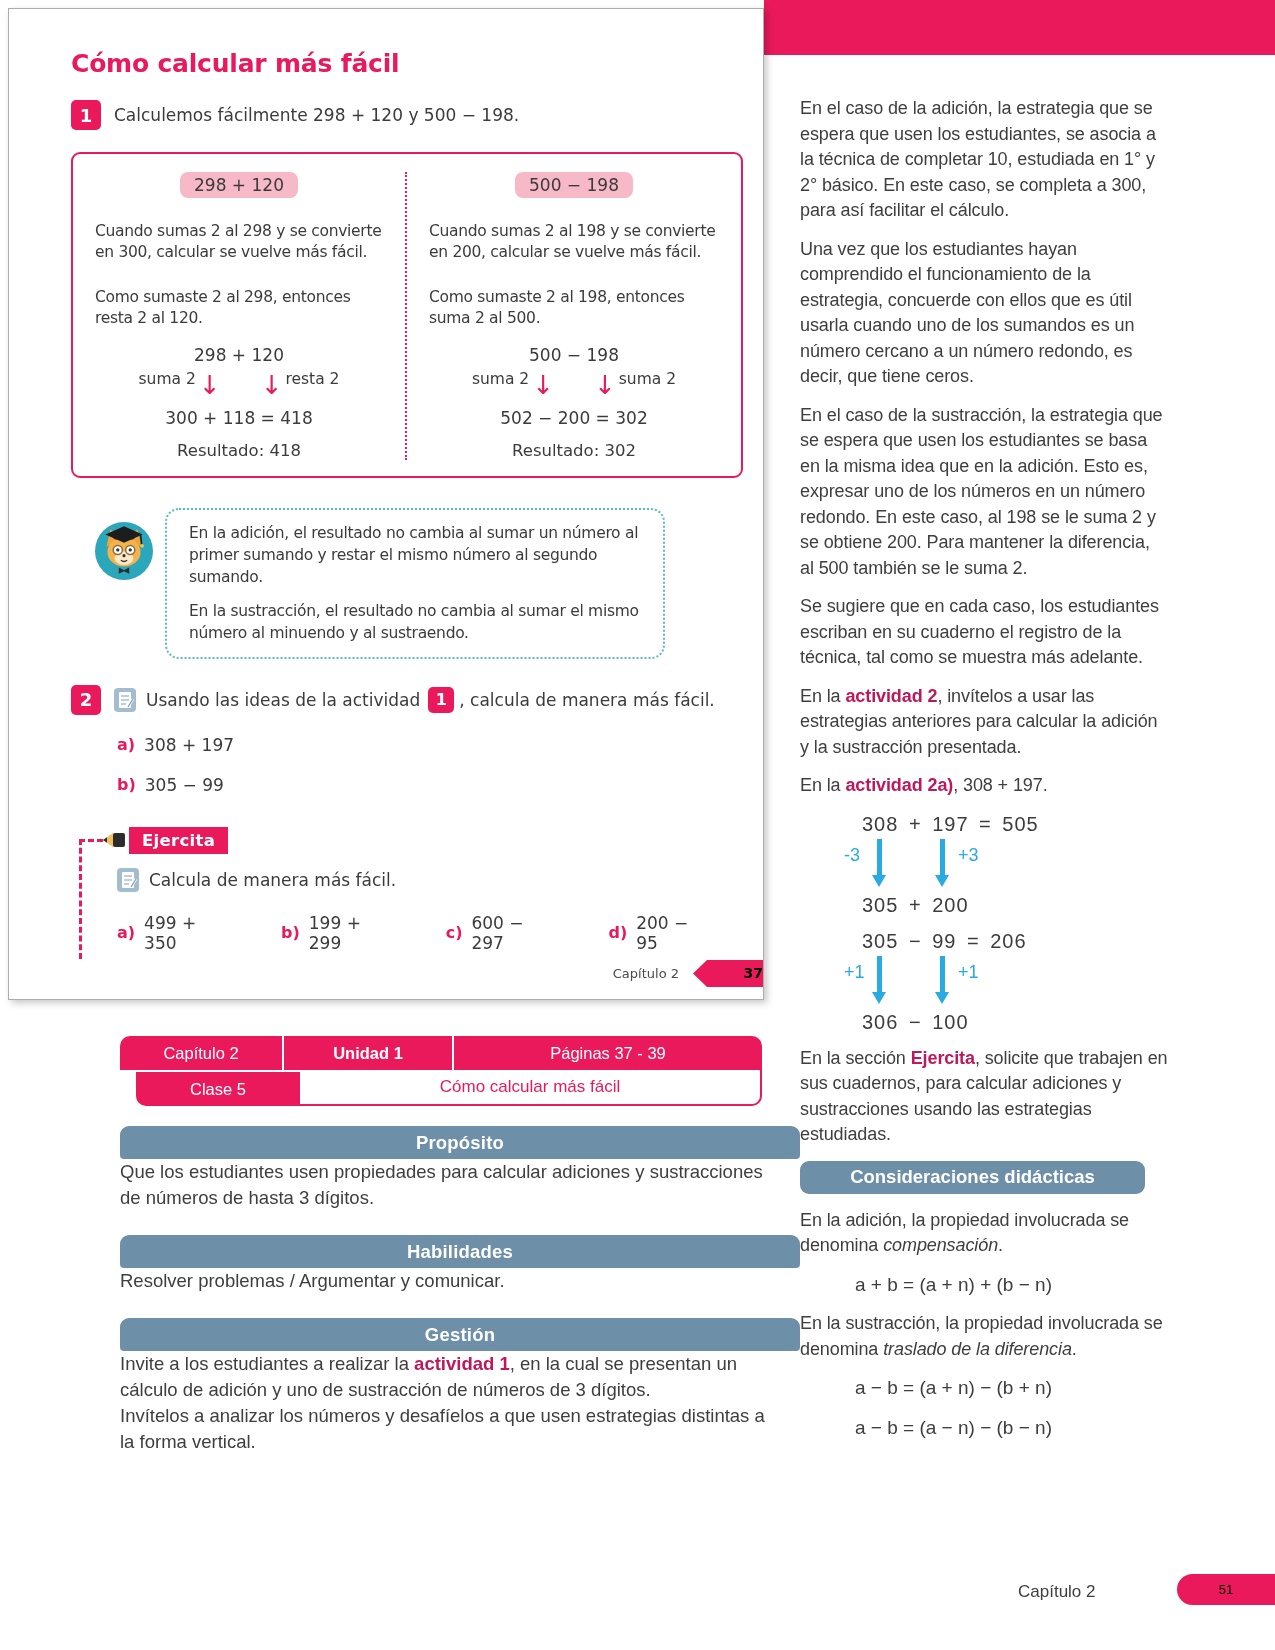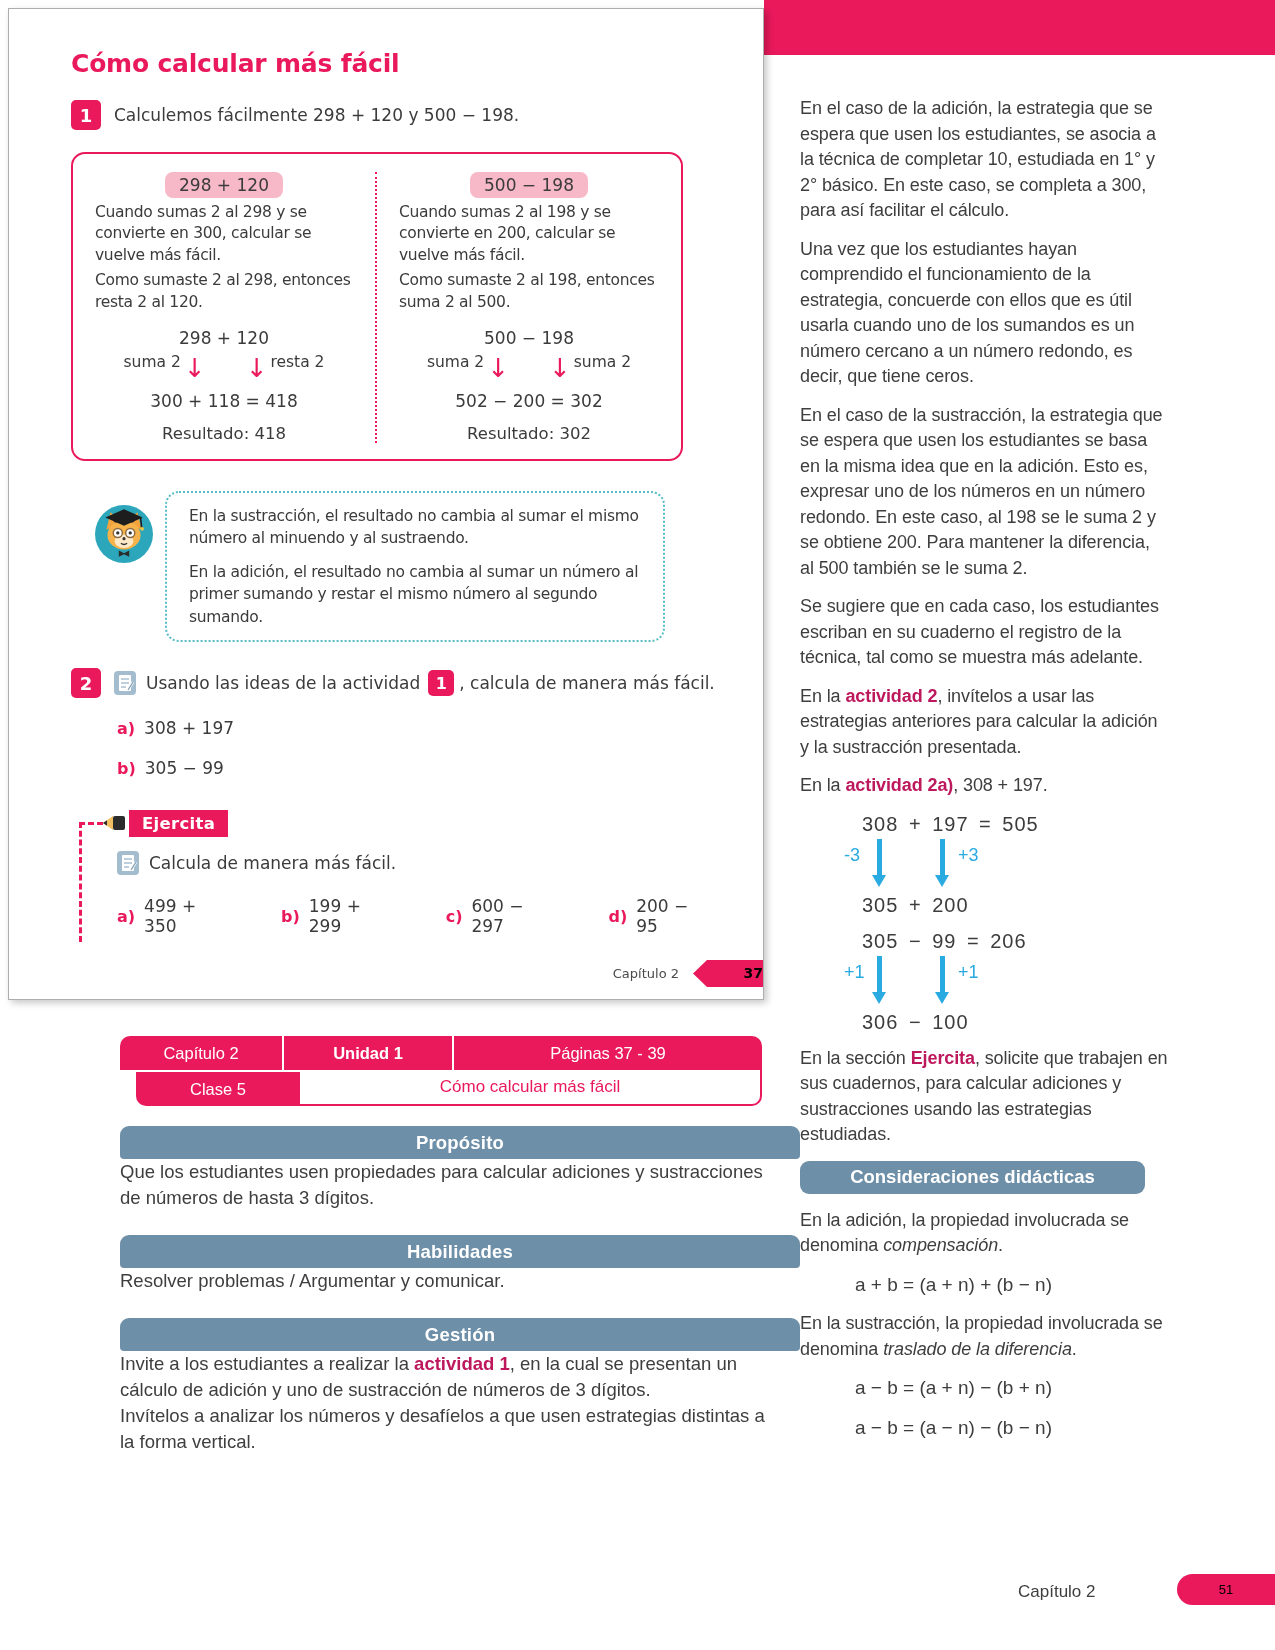--- a/index.html
+++ b/index.html
@@ -28,28 +28,28 @@
   .act-row{margin:22px 0 0 62px;display:flex;align-items:center;font-size:17px;}
   .badge{
     min-width:30px;height:30px;padding:0 4px;background:var(--pink);color:#fff;
     font-weight:bold;font-size:18px;display:inline-flex;align-items:center;justify-content:center;
     border-radius:5px;margin-right:13px;flex:none;
   }
   .badge-sm{min-width:26px;height:26px;font-size:16px;margin:0 5px 0 8px;}
   .nb-icon{margin-right:10px;flex:none;display:inline-flex;}
   
   .ex-box{
-    margin:22px 0 0 62px;width:612px;border:2px solid var(--pink);border-radius:14px;
+    margin:22px 0 0 62px;width:672px;border:2px solid var(--pink);border-radius:9px;
     display:flex;padding:18px 0 16px 0;
   }
   .ex-col{width:50%;padding:0 22px;}
   .ex-left{border-right:2px dotted var(--pink);}
   .chip-wrap{text-align:center;}
   .chip{background:var(--pink-light);border-radius:8px;padding:3px 14px;font-size:17px;display:inline-block;}
-  .ex-p{margin-top:4px;font-size:15.5px;line-height:1.38;letter-spacing:-0.3px;}
+  .ex-p{margin-top:23px;font-size:15.5px;line-height:1.38;letter-spacing:-0.3px;}
   .ex-expr{text-align:center;margin-top:15px;font-size:17px;}
   .arrow-row{display:flex;justify-content:center;align-items:flex-start;margin-top:5px;font-size:15.5px;height:38px;}
   .pink-arrow{color:var(--pink);font-size:26px;line-height:1;position:relative;top:2px;margin:0 3px;}
   .arrow-gap{display:inline-block;width:34px;}
   .ex-comp{text-align:center;font-size:17px;}
   .ex-result{text-align:center;margin-top:13px;font-size:16.5px;}
   
   .note-row{margin:30px 0 0 86px;display:flex;align-items:flex-start;}
   .mascot{width:58px;height:58px;flex:none;margin-top:14px;}
   .note-box{
@@ -197,22 +197,22 @@
         <circle cx="22" cy="27" r="4.4" fill="#fff" stroke="#8C6A3F" stroke-width="1.4"></circle>
         <circle cx="34" cy="27" r="4.4" fill="#fff" stroke="#8C6A3F" stroke-width="1.4"></circle>
         <circle cx="22" cy="27" r="1.6" fill="#333"></circle>
         <circle cx="34" cy="27" r="1.6" fill="#333"></circle>
         <circle cx="28" cy="32.5" r="1.5" fill="#333"></circle>
         <path d="M25 37 q3 2.4 6 0" stroke="#333" stroke-width="1.3" fill="none"></path>
         <path d="M23 44 L28 46.5 L33 44 L33 50 L28 47.5 L23 50 Z" fill="#2C2C2C"></path>
       </svg>
     </span>
     <div class="note-box">
+      <p class="note-p">En la adición, el resultado no cambia al sumar un número al primer sumando y restar el mismo número al segundo sumando.</p>
       <p class="note-p">En la sustracción, el resultado no cambia al sumar el mismo número al minuendo y al sustraendo.</p>
-      <p class="note-p">En la adición, el resultado no cambia al sumar un número al primer sumando y restar el mismo número al segundo sumando.</p>
     </div>
   </div>
 
   <div class="act-row act2">
     <span class="badge">2</span>
     <span class="nb-icon">
       <svg viewBox="0 0 22 26" width="22" height="26">
         <rect x="0" y="1" width="22" height="24" rx="4" fill="#A3BCCE"></rect>
         <rect x="5" y="5" width="12" height="16" rx="1" fill="#fff"></rect>
         <line x1="7" y1="9" x2="15" y2="9" stroke="#A3BCCE" stroke-width="1.4"></line>

